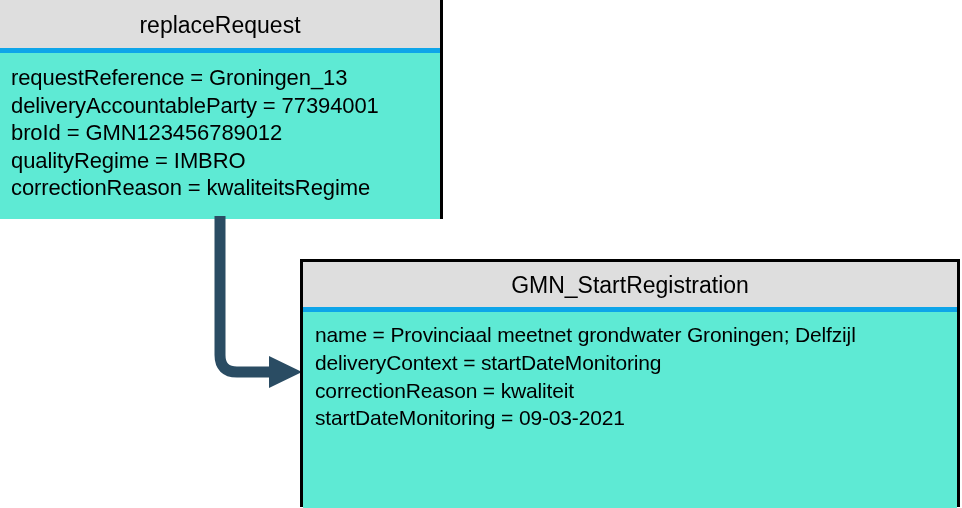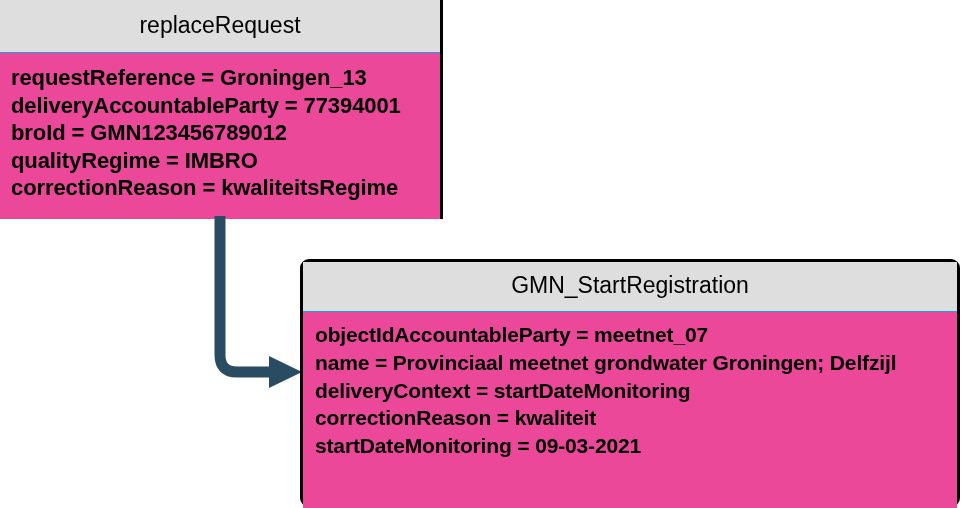--- a/index.html
+++ b/index.html
@@ -23,31 +23,30 @@
   
   .uml-box {
     position: absolute;
     box-sizing: border-box;
     border: 3px solid #000000;
     background: #ffffff;
   }
   .uml-header {
     box-sizing: border-box;
     background: #dedede;
-    border-bottom: 1px solid #0ea5e9;
+    border-bottom: 5px solid #0ea5e9;
     text-align: center;
     color: #000000;
     white-space: nowrap;
     overflow: hidden;
   }
   .uml-body {
     box-sizing: border-box;
-    background: #ec4899;
+    background: #5eead4;
     color: #000000;
-    font-weight: bold;
   }
   .attr-line {
     white-space: nowrap;
     color: #000000;
   }
 
   
   #box-replace-request {
     left: -3px;
     top: -3px;
@@ -68,21 +67,20 @@
     line-height: 27.5px;
     letter-spacing: -0.1px;
   }
 
   
   #box-gmn-startregistration {
     left: 300px;
     top: 259px;
     width: 660px;
     height: 248px;
-    border-radius: 9px;
   }
   #box-gmn-startregistration .uml-header {
     height: 50px;
     line-height: 47px;
     font-size: 23px;
   }
   #box-gmn-startregistration .uml-body {
     padding: 9px 0 0 12px;
     height: 198px;
   }
@@ -120,21 +118,20 @@
 
   <svg id="connector-arrow" viewBox="0 0 120 180">
 
     <path d="M 24 6 L 24 145 Q 24 162 41 162 L 78 162" fill="none" stroke="#2a4c63" stroke-width="11" stroke-linecap="butt" stroke-linejoin="round"></path>
     <polygon points="73,146 106,162 73,178" fill="#2a4c63"></polygon>
   </svg>
 
   <div class="uml-box" id="box-gmn-startregistration">
     <div class="uml-header">GMN_StartRegistration</div>
     <div class="uml-body">
-      <div class="attr-line">objectIdAccountableParty = meetnet_07</div>
       <div class="attr-line">name = Provinciaal meetnet grondwater Groningen; Delfzijl</div>
       <div class="attr-line">deliveryContext = startDateMonitoring</div>
       <div class="attr-line">correctionReason = kwaliteit</div>
       <div class="attr-line">startDateMonitoring = 09-03-2021</div>
     </div>
   </div>
 
 </div>
 
 </body></html>

